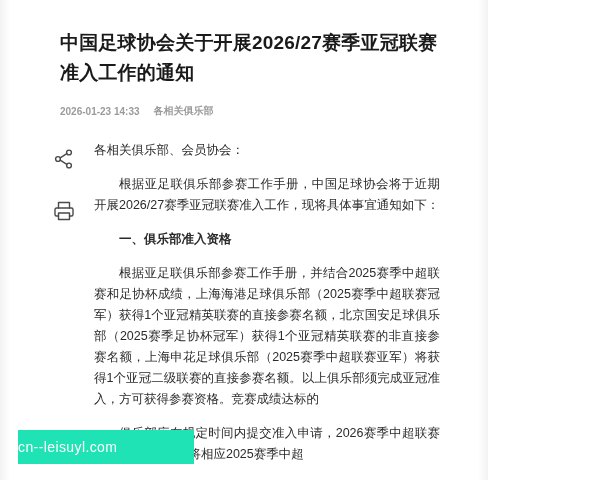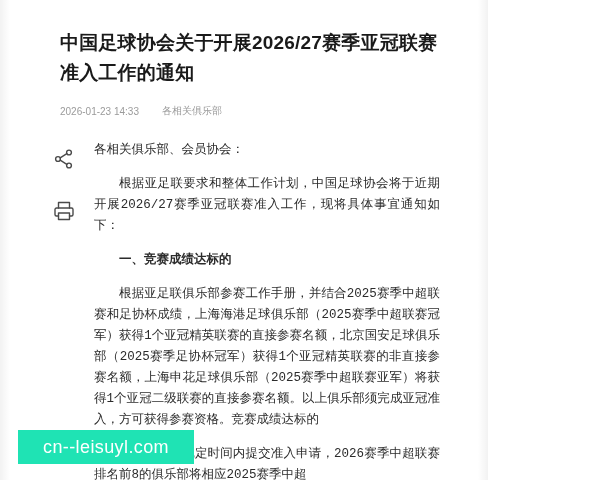--- a/index.html
+++ b/index.html
@@ -40,21 +40,22 @@
     letter-spacing: 0.2px;
     margin: 0 0 0 26px;
     max-width: 452px;
   }
   .meta {
     margin: 16px 0 0 26px;
     font-size: 10px;
     color: #9b9b9b;
     display: flex;
     align-items: center;
-    gap: 23px;
+    gap: 14px;
+    font-weight: bold;
   }
   .meta span {
     display: inline-block;
   }
   .body-wrap {
     display: flex;
     margin-top: 22px;
   }
   .tools {
     width: 60px;
@@ -79,43 +80,42 @@
   .content {
     flex: 1 1 auto;
     padding-right: 14px;
   }
   .content p {
     margin: 0 0 13px 0;
     font-size: 12.5px;
     line-height: 21px;
     color: #2b2b2b;
     text-align: justify;
-    font-family: Liberation Mono, monospace;
   }
   .content p.indent {
     text-indent: 2em;
   }
   .content p.section {
     text-indent: 2em;
     font-weight: bold;
   }
   .fade-last {
     position: relative;
   }
   .watermark {
     position: absolute;
     left: 18px;
     bottom: 16px;
     width: 176px;
     height: 34px;
     background: #1fe3b4;
     display: flex;
     align-items: center;
-    justify-content: center;
-    font-size: 18px;
+    justify-content: flex-start;
+    font-size: 14px;
     color: #ffffff;
     letter-spacing: 0.4px;
     font-family: "Liberation Sans", sans-serif;
   }
   .edge-shade-left {
     position: absolute;
     left: 0;
     top: 0;
     bottom: 0;
     width: 10px;
@@ -162,22 +162,22 @@
           <svg width="24" height="24" viewBox="0 0 24 24" fill="none" stroke="currentColor" stroke-width="1.4" stroke-linecap="round" stroke-linejoin="round">
             <polyline points="6.5,9 6.5,3.5 17.5,3.5 17.5,9"></polyline>
             <path d="M6.5 17H4.5a1.5 1.5 0 0 1-1.5-1.5v-5A1.5 1.5 0 0 1 4.5 9h15a1.5 1.5 0 0 1 1.5 1.5v5a1.5 1.5 0 0 1-1.5 1.5h-2"></path>
             <rect x="6.5" y="14" width="11" height="6.5"></rect>
           </svg>
         </div>
       </div>
 
       <div class="content">
         <p>各相关俱乐部、会员协会：</p>
-        <p class="indent">根据亚足联要求和整体工作计划，中国足球协会将于近期开展2026/27赛季亚冠联赛准入工作，现将具体事宜通知如下：</p>
-        <p class="section">一、竞赛成绩达标的</p>
+        <p class="indent">根据亚足联俱乐部参赛工作手册，中国足球协会将于近期开展2026/27赛季亚冠联赛准入工作，现将具体事宜通知如下：</p>
+        <p class="section">一、俱乐部准入资格</p>
         <p class="indent">根据亚足联俱乐部参赛工作手册，并结合2025赛季中超联赛和足协杯成绩，上海海港足球俱乐部（2025赛季中超联赛冠军）获得1个亚冠精英联赛的直接参赛名额，北京国安足球俱乐部（2025赛季足协杯冠军）获得1个亚冠精英联赛的非直接参赛名额，上海申花足球俱乐部（2025赛季中超联赛亚军）将获得1个亚冠二级联赛的直接参赛名额。以上俱乐部须完成亚冠准入，方可获得参赛资格。竞赛成绩达标的</p>
         <div class="fade-last">
           <p class="indent">俱乐部应在规定时间内提交准入申请，2026赛季中超联赛排名前8的俱乐部将相应2025赛季中超</p>
 
         </div>
       </div>
 
     </div>
   </div>
 

